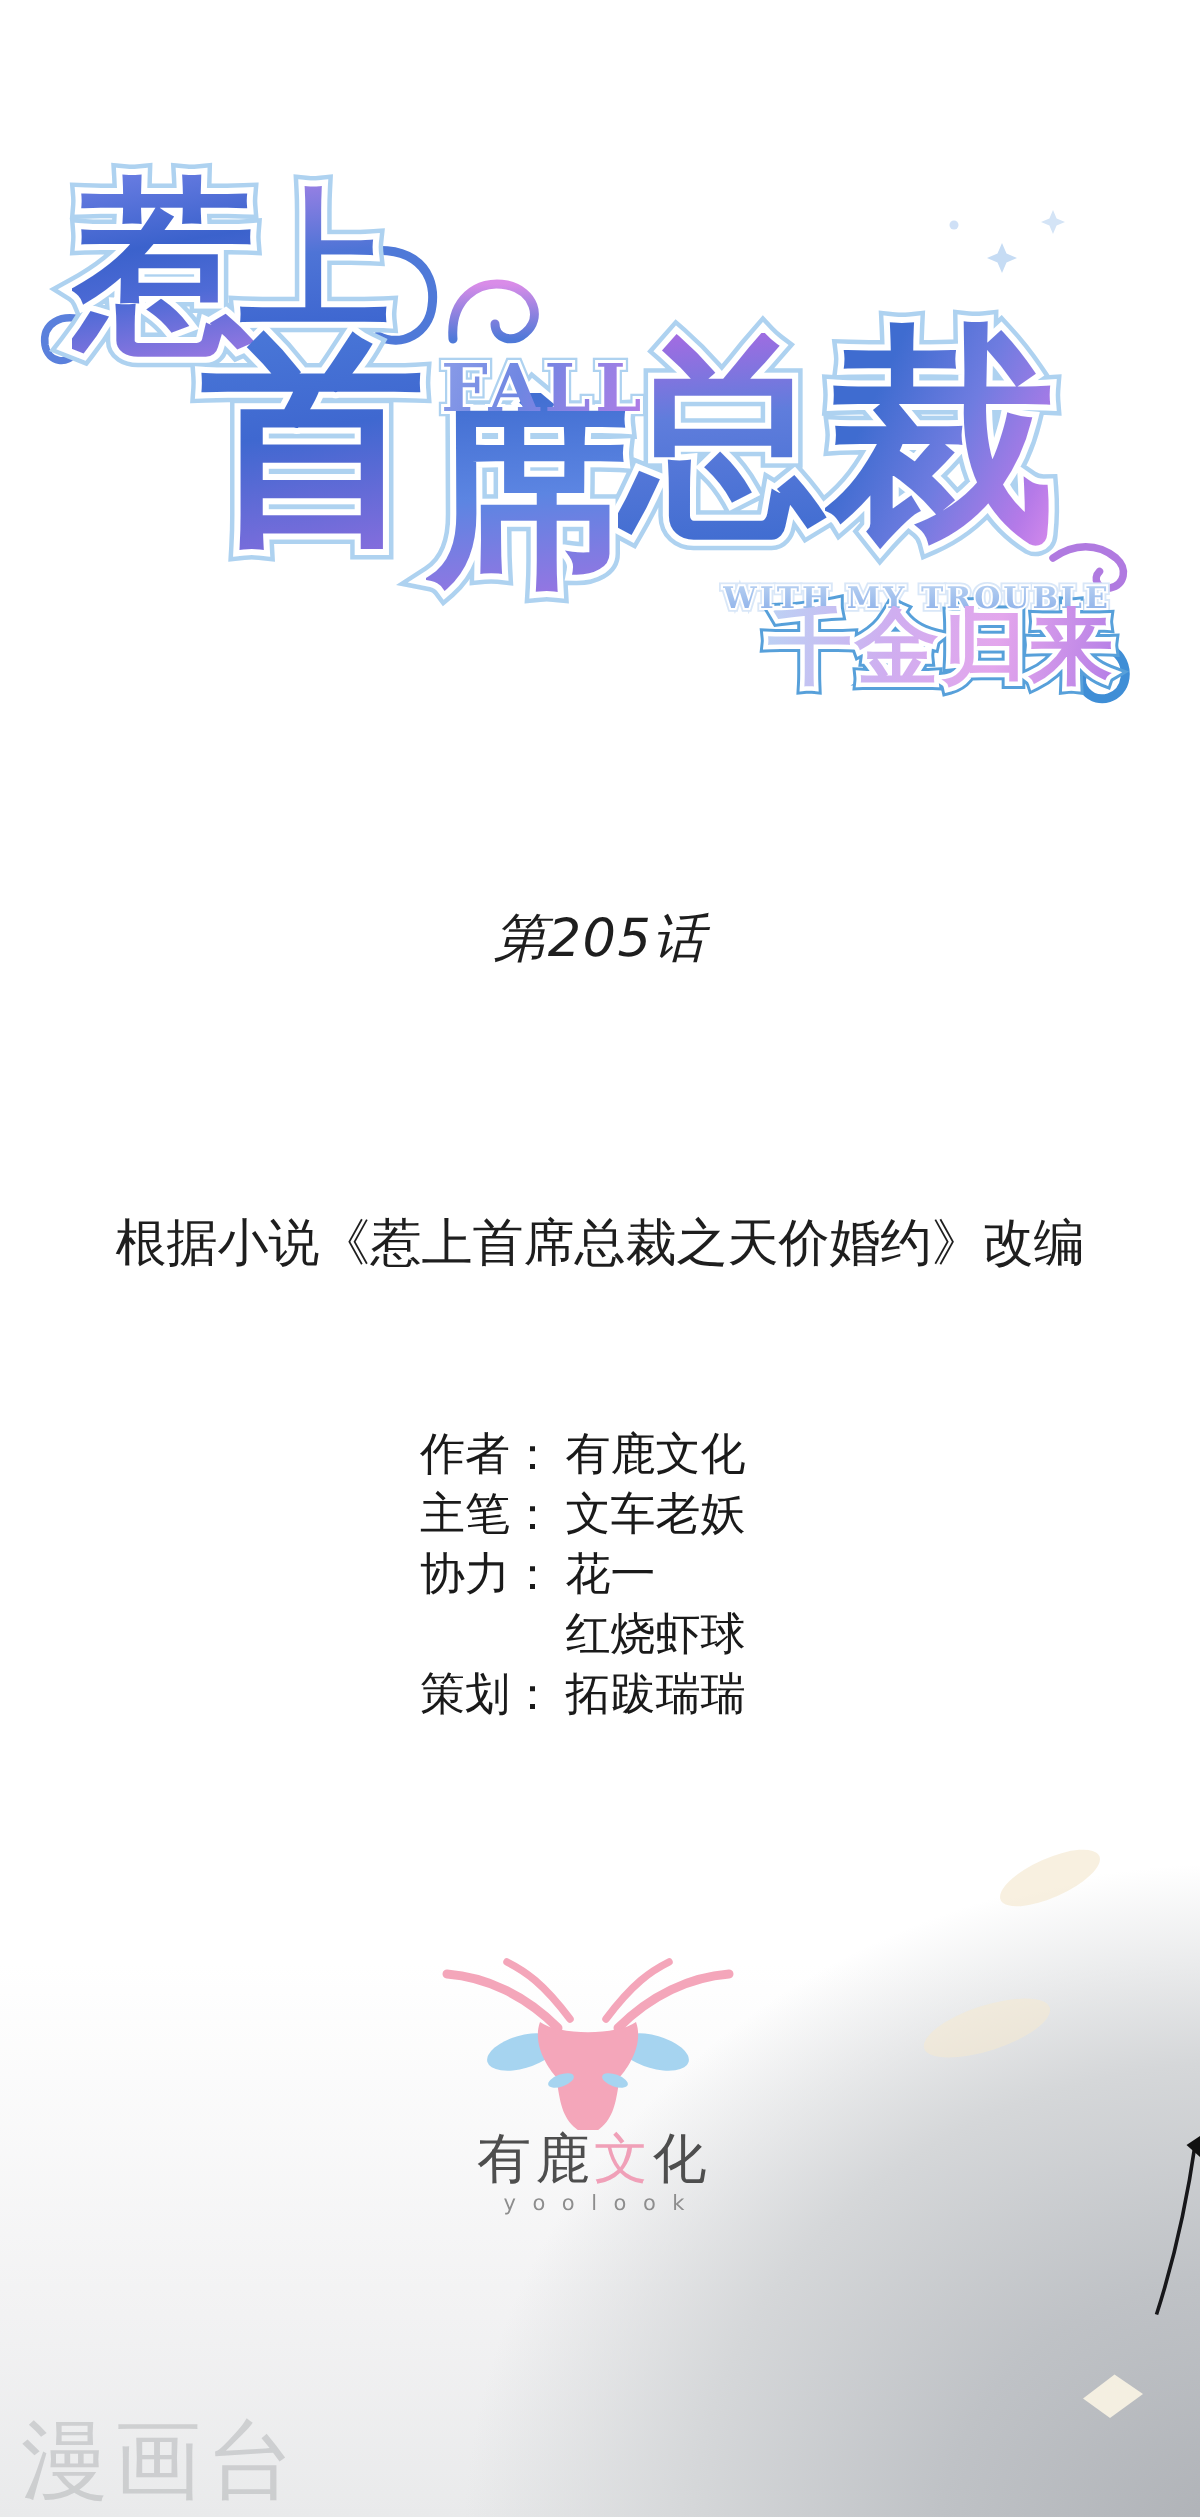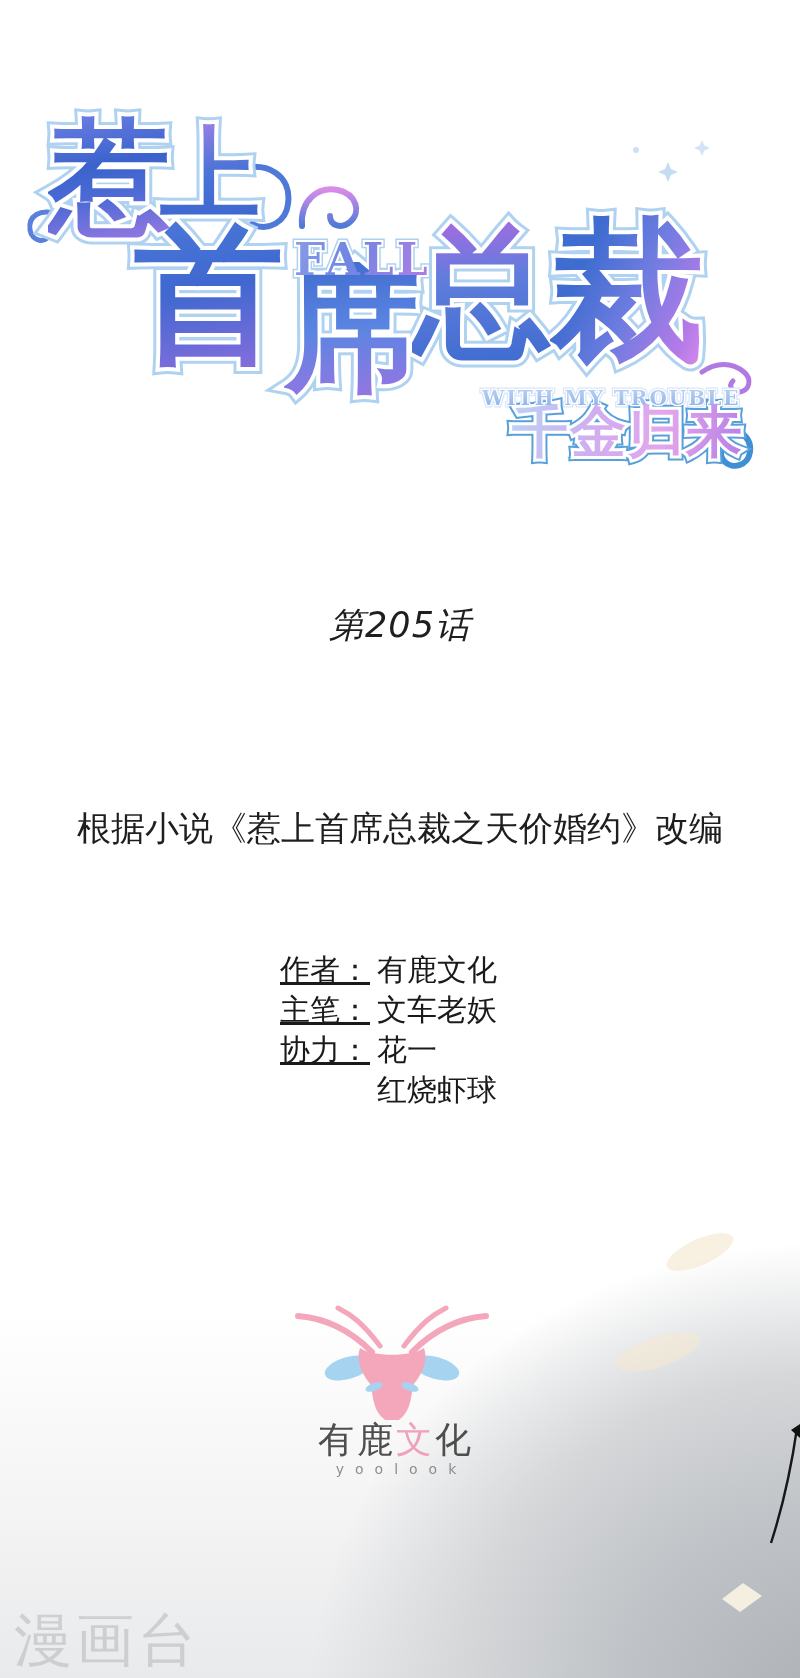--- a/index.html
+++ b/index.html
@@ -41,21 +41,21 @@
   .chapter {
     position:absolute; left:0; top:602px; width:100%; text-align:center;
     font-size:35px; color:#1e1e1e; letter-spacing:1px;font-style:italic;
   }
   .adaptation {
     position:absolute; left:0; top:806px; width:100%; text-align:center;
     font-size:34px; color:#1e1e1e;
   }
   .credits { position:absolute; left:280px; top:950px; font-size:30px; color:#1a1a1a; }
   .credit-row { line-height:40px; white-space:nowrap; }
-  .credit-label { display:inline-block; width:97px;text-decoration:underline; }
+  .credit-label { display:inline-block; width:97px; }
 
   
   .deer { position:absolute; left:294px; top:1304px; width:196px; height:116px; }
   .pub-name {
     position:absolute; left:246px; top:1420px; width:300px; text-align:center;
     font-size:36px; letter-spacing:3px; color:#4e4e4e; line-height:1.1;
   }
   .pub-accent { color:#f0a0b8; }
   .pub-latin {
     position:absolute; left:246px; top:1461px; width:300px; text-align:center;
@@ -170,20 +170,23 @@
     </div>
     <div class="credit-row">
       <span class="credit-label">主笔：</span><span class="credit-name">文车老妖</span>
     </div>
     <div class="credit-row">
       <span class="credit-label">协力：</span><span class="credit-name">花一</span>
     </div>
     <div class="credit-row">
       <span class="credit-label"></span><span class="credit-name">红烧虾球</span>
     </div>
+    <div class="credit-row">
+      <span class="credit-label">策划：</span><span class="credit-name">拓跋瑞瑞</span>
+    </div>
   </div>
 
   <div class="deer">
     <svg viewBox="0 0 196 116" width="196" height="116" xmlns="http://www.w3.org/2000/svg">
 
       <path d="M78,48 C56,26 30,14 4,12" fill="none" stroke="#f4a6ba" stroke-width="6" stroke-linecap="round"></path>
       <path d="M86,42 C68,18 56,10 44,4" fill="none" stroke="#f4a6ba" stroke-width="5" stroke-linecap="round"></path>
       <path d="M118,48 C140,26 166,14 192,12" fill="none" stroke="#f4a6ba" stroke-width="6" stroke-linecap="round"></path>
       <path d="M110,42 C128,18 140,10 152,4" fill="none" stroke="#f4a6ba" stroke-width="5" stroke-linecap="round"></path>
 

